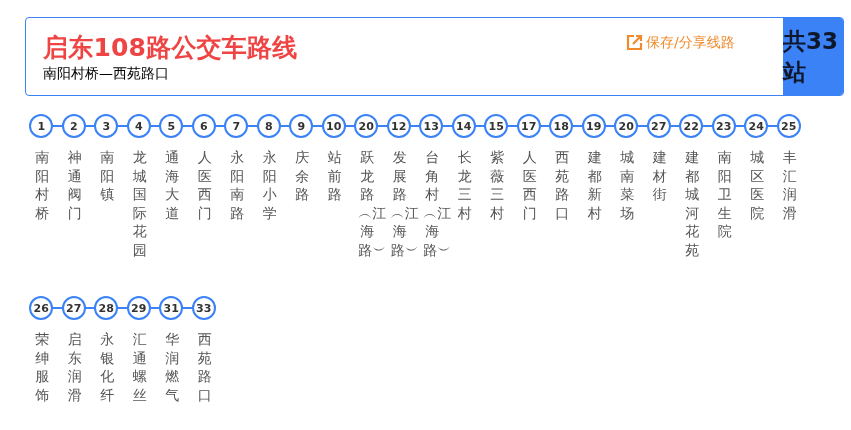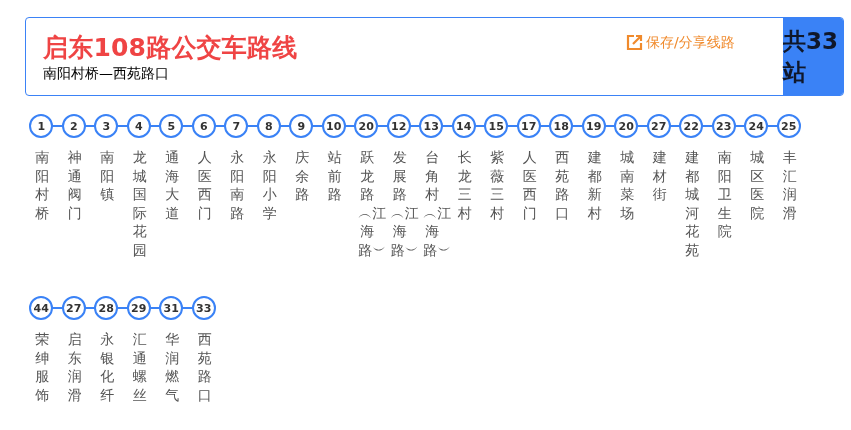--- a/index.html
+++ b/index.html
@@ -189,21 +189,21 @@
       <div class="stop-name">城区医院</div>
     </div>
     <div class="stop">
       <div class="stop-circle">25</div>
       <div class="stop-name">丰汇润滑</div>
     </div>
   </div>
 <div class="stops-row row2" id="row2">
     <div class="stop">
       <div class="stop-line"></div>
-      <div class="stop-circle">44</div>
+      <div class="stop-circle">26</div>
       <div class="stop-name">荣绅服饰</div>
     </div>
     <div class="stop">
       <div class="stop-line"></div>
       <div class="stop-circle">27</div>
       <div class="stop-name">启东润滑</div>
     </div>
     <div class="stop">
       <div class="stop-line"></div>
       <div class="stop-circle">28</div>

